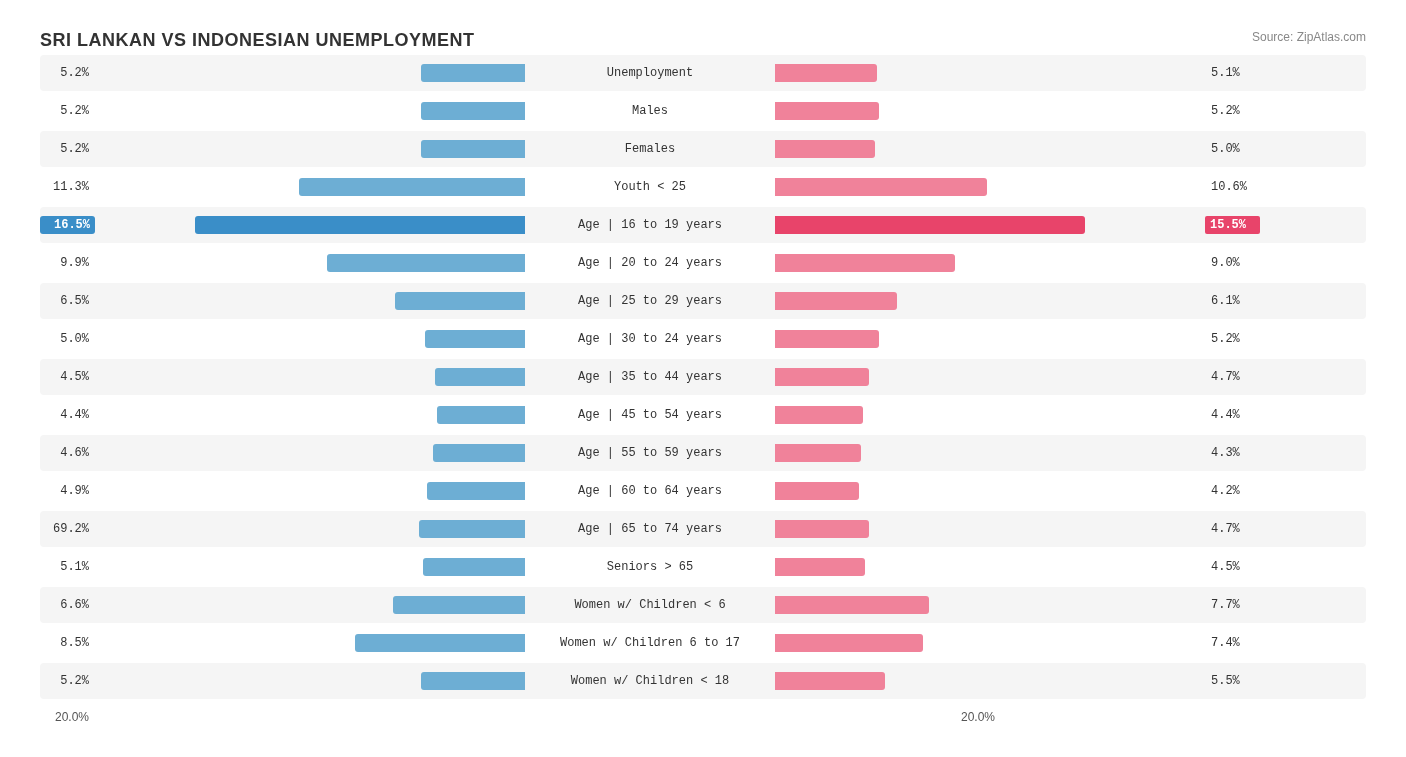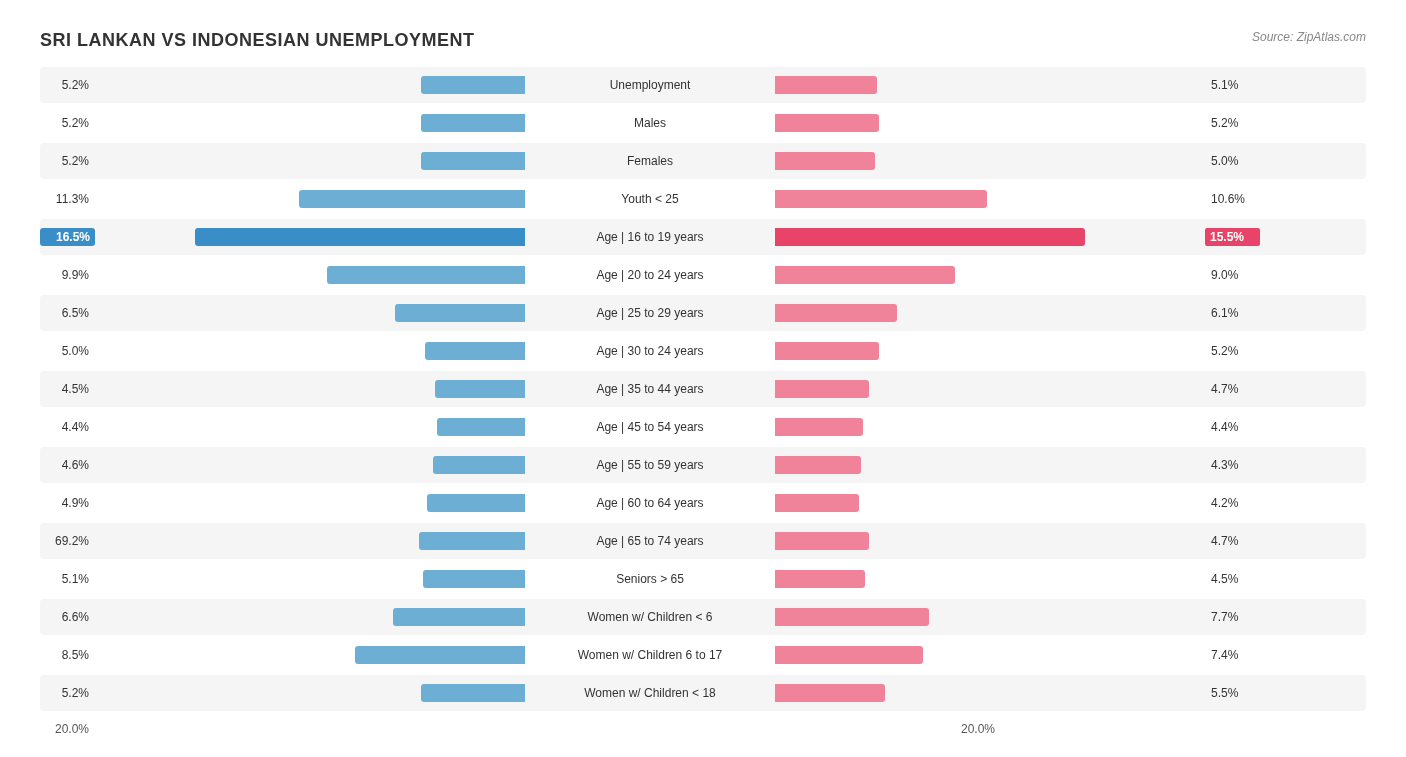--- a/index.html
+++ b/index.html
@@ -12,43 +12,43 @@
     }
     .chart-container {
       width: 100%;
       background: #fff;
       padding: 10px 20px 20px 20px;
     }
     .chart-header {
       display: flex;
       justify-content: space-between;
       align-items: flex-start;
-      margin-bottom: 16px;
+      margin-bottom: 4px;
     }
     .chart-title {
       font-size: 18px;
       font-weight: bold;
       color: #333;
       text-transform: uppercase;
       letter-spacing: 0.5px;
     }
     .source-text {
       font-size: 12px;
       color: #888;
-      font-style: italic;
     }
     .chart-area {
       width: 100%;
       position: relative;
     }
     .row {
       display: flex;
       align-items: center;
       height: 36px;
       margin-bottom: 2px;
+      font-family: Liberation Mono, monospace;
     }
     .row:nth-child(odd) {
       background: #f5f5f5;
       border-radius: 4px;
     }
     .row:nth-child(even) {
       background: #fff;
     }
     .left-val {
       width: 55px;

